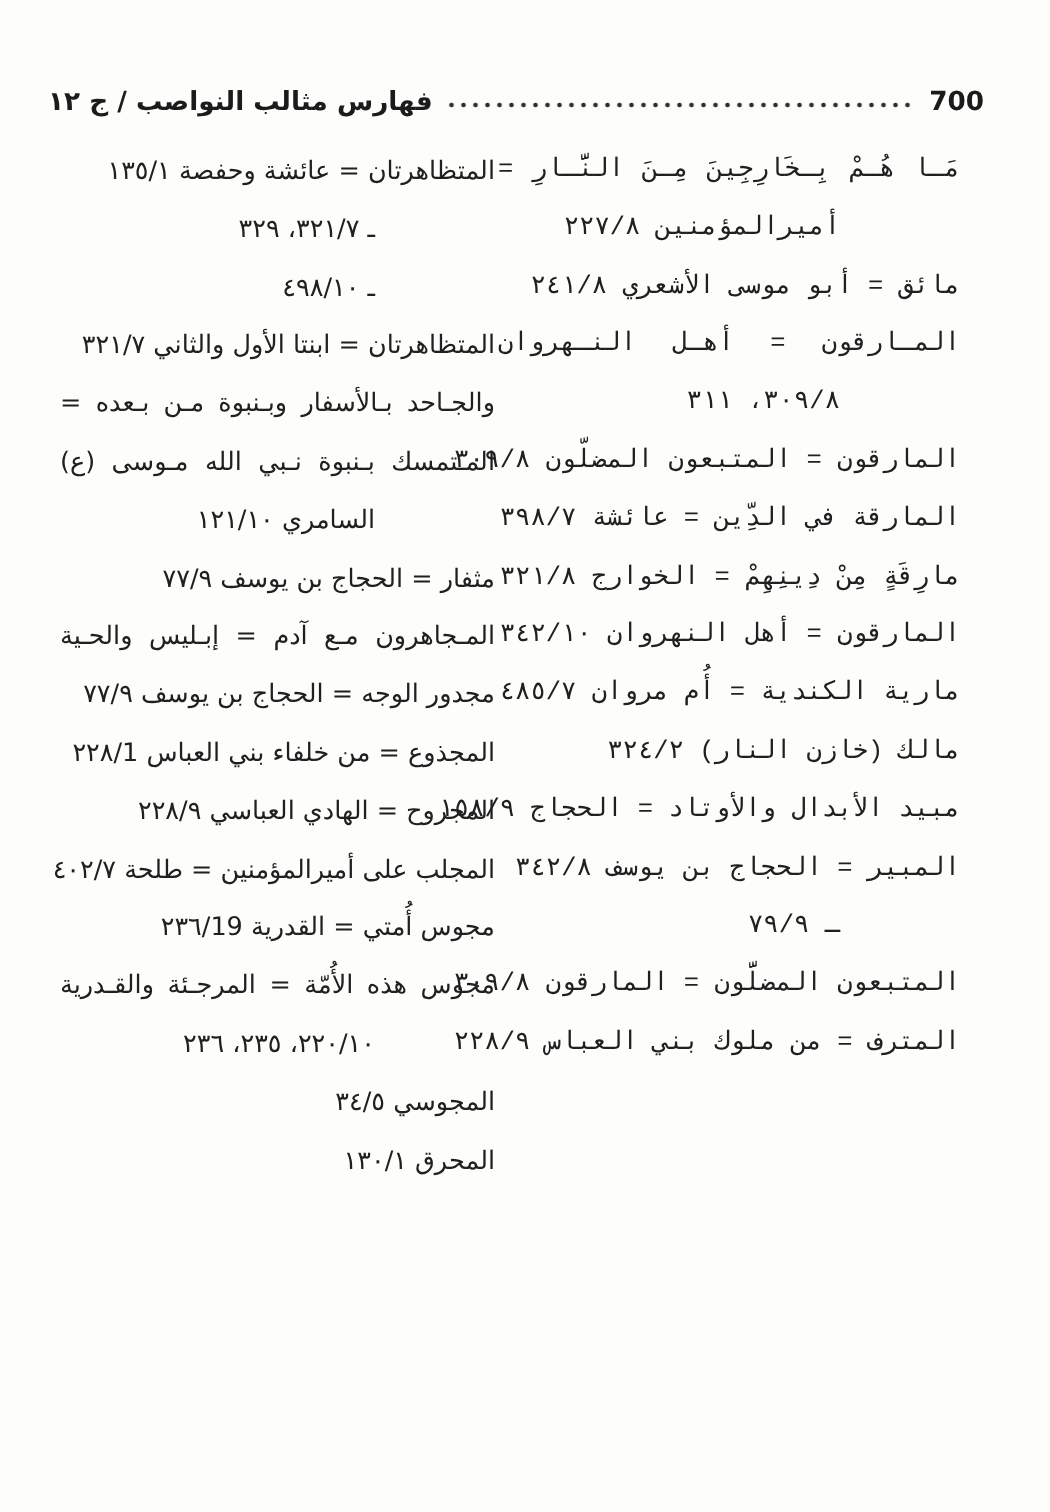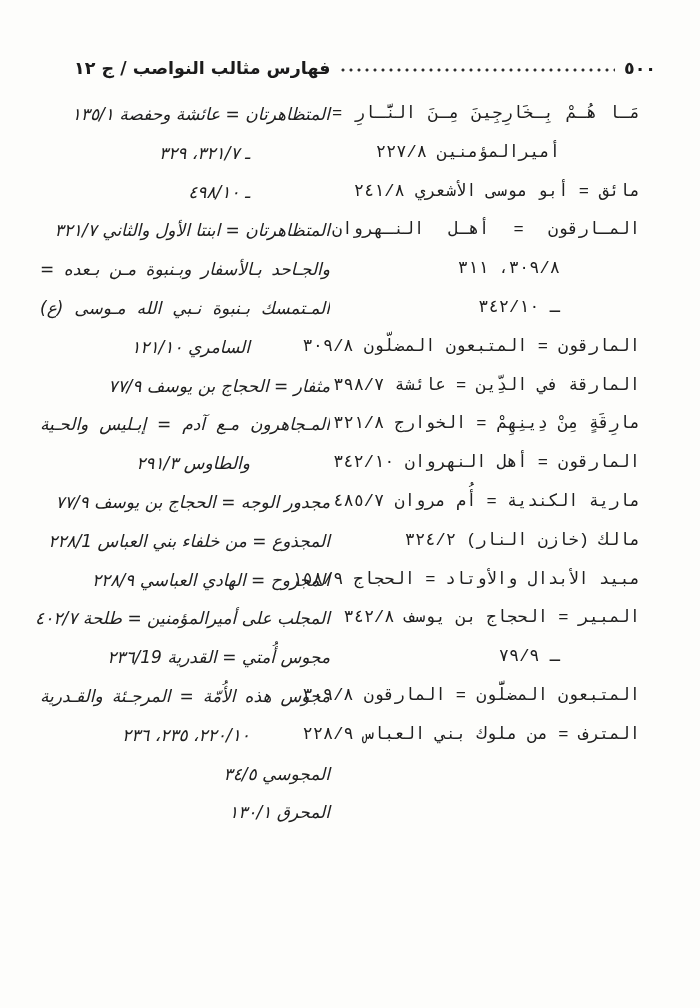--- a/index.html
+++ b/index.html
@@ -6,65 +6,64 @@
   body{
     width:700px;height:1008px;position:relative;
     background:#fdfdfb;color:#1e1e1e;
     font-family:"DejaVu Sans",sans-serif;
     overflow:hidden;
   }
   .page{position:absolute;inset:0;}
   
   .header{
     position:absolute;top:58px;left:0;right:0;
-    padding-left:74px;padding-right:44px;
+    padding-left:32px;padding-right:44px;
     display:flex;align-items:flex-end;
     font-size:17.5px;font-weight:700;color:#1b1b1b;
   }
   .running-title{white-space:nowrap;direction:rtl;letter-spacing:0;}
   .leader{
     flex:1;height:4px;margin:0 9px 6px 9px;min-width:30px;
     background-image:radial-gradient(circle,#2d2d2d 1.25px,transparent 1.8px);
     background-size:8px 4px;background-repeat:repeat-x;background-position:left bottom;
   }
   .pagenum{white-space:nowrap;font-weight:700;}
   
   .col{
     position:absolute;top:95px;direction:rtl;
     font-size:17px;line-height:38.8px;color:#202020;
   }
   .col-right{left:332px;width:308px;font-family:Liberation Mono, monospace;}
-  .col-left{left:40px;width:290px;font-style:italic;}
+  .col-left{left:40px;width:290px;}
   .row{
     height:38.8px;text-align:right;white-space:nowrap;
   }
   .row.indent{padding-right:80px;}
   .row.justify{
     white-space:normal;text-align:justify;text-align-last:justify;
     overflow:hidden;height:38.8px;
   }
 </style>
 </head>
 <body>
 
 <div class="page">
 
   <div class="header">
     <span class="running-title" dir="rtl">فهارس مثالب النواصب / ج ١٢</span>
     <span class="leader"></span>
-    <span class="pagenum">٥٠٠</span>
+    <span class="pagenum">700</span>
   </div>
 
   <div class="col col-right">
       <div class="row justify">مَـا هُـمْ بِـخَارِجِينَ مِـنَ النَّـارِ = أعـداء</div>
       <div class="row indent">أميرالمؤمنين ٢٢٧/٨</div>
       <div class="row">مائق = أبو موسى الأشعري ٢٤١/٨</div>
       <div class="row justify">المـارقون = أهـل النـهروان (الخـوارج)</div>
       <div class="row indent">٣٠٩/٨، ٣١١</div>
-      <div class="row indent">ـ ٣٤٢/١٠</div>
       <div class="row">المارقون = المتبعون المضلّون ٣٠٩/٨</div>
       <div class="row">المارقة في الدِّين = عائشة ٣٩٨/٧</div>
       <div class="row">مارِقَةٍ مِنْ دِينِهِمْ = الخوارج ٣٢١/٨</div>
       <div class="row">المارقون = أهل النهروان ٣٤٢/١٠</div>
       <div class="row">مارية الكندية = أُم مروان ٤٨٥/٧</div>
       <div class="row">مالك (خازن النار) ٣٢٤/٢</div>
       <div class="row">مبيد الأبدال والأوتاد = الحجاج ١٥٨/٩</div>
       <div class="row">المبير = الحجاج بن يوسف ٣٤٢/٨</div>
       <div class="row indent">ـ ٧٩/٩</div>
       <div class="row">المتبعون المضلَّون = المارقون ٣٠٩/٨</div>
@@ -74,21 +73,20 @@
   <div class="col col-left">
       <div class="row">المتظاهرتان = عائشة وحفصة ١٣٥/١</div>
       <div class="row indent">ـ ٣٢١/٧، ٣٢٩</div>
       <div class="row indent">ـ ٤٩٨/١٠</div>
       <div class="row">المتظاهرتان = ابنتا الأول والثاني ٣٢١/٧</div>
       <div class="row justify">والجـاحد بـالأسفار وبـنبوة مـن بـعده =</div>
       <div class="row justify">المـتمسك بـنبوة نـبي الله مـوسى (ع)</div>
       <div class="row indent">السامري ١٢١/١٠</div>
       <div class="row">مثفار = الحجاج بن يوسف ٧٧/٩</div>
       <div class="row justify">المـجاهرون مـع آدم = إبـليس والحـية</div>
-      <div class="row indent">والطاوس ٢٩١/٣</div>
       <div class="row">مجدور الوجه = الحجاج بن يوسف ٧٧/٩</div>
       <div class="row">المجذوع = من خلفاء بني العباس ٢٢٨/1</div>
       <div class="row">المجروح = الهادي العباسي ٢٢٨/٩</div>
       <div class="row">المجلب على أميرالمؤمنين = طلحة ٤٠٢/٧</div>
       <div class="row">مجوس أُمتي = القدرية ٢٣٦/19</div>
       <div class="row justify">مجوس هذه الأُمّة = المرجـئة والقـدرية</div>
       <div class="row indent">٢٢٠/١٠، ٢٣٥، ٢٣٦</div>
       <div class="row">المجوسي ٣٤/٥</div>
       <div class="row">المحرق ١٣٠/١</div>
     </div>

